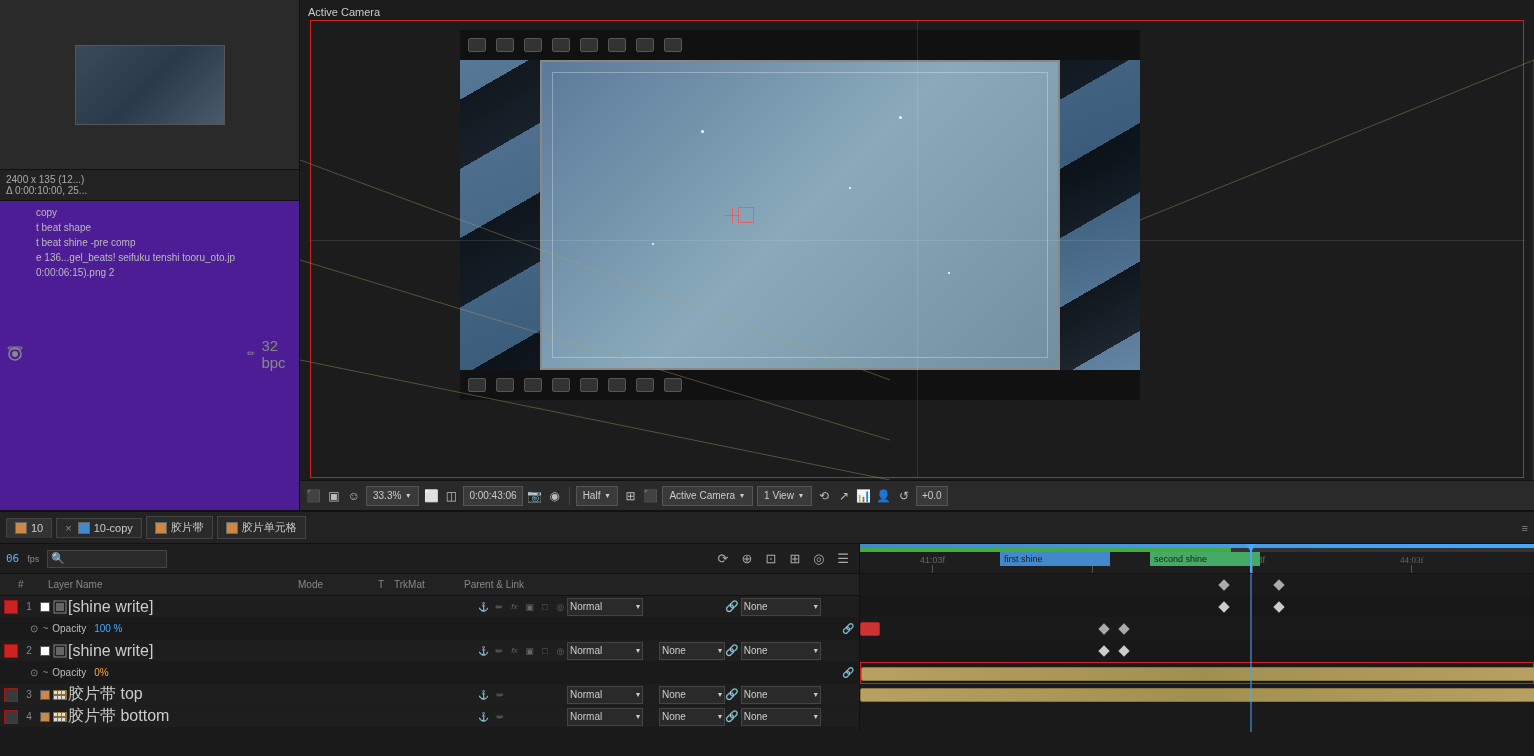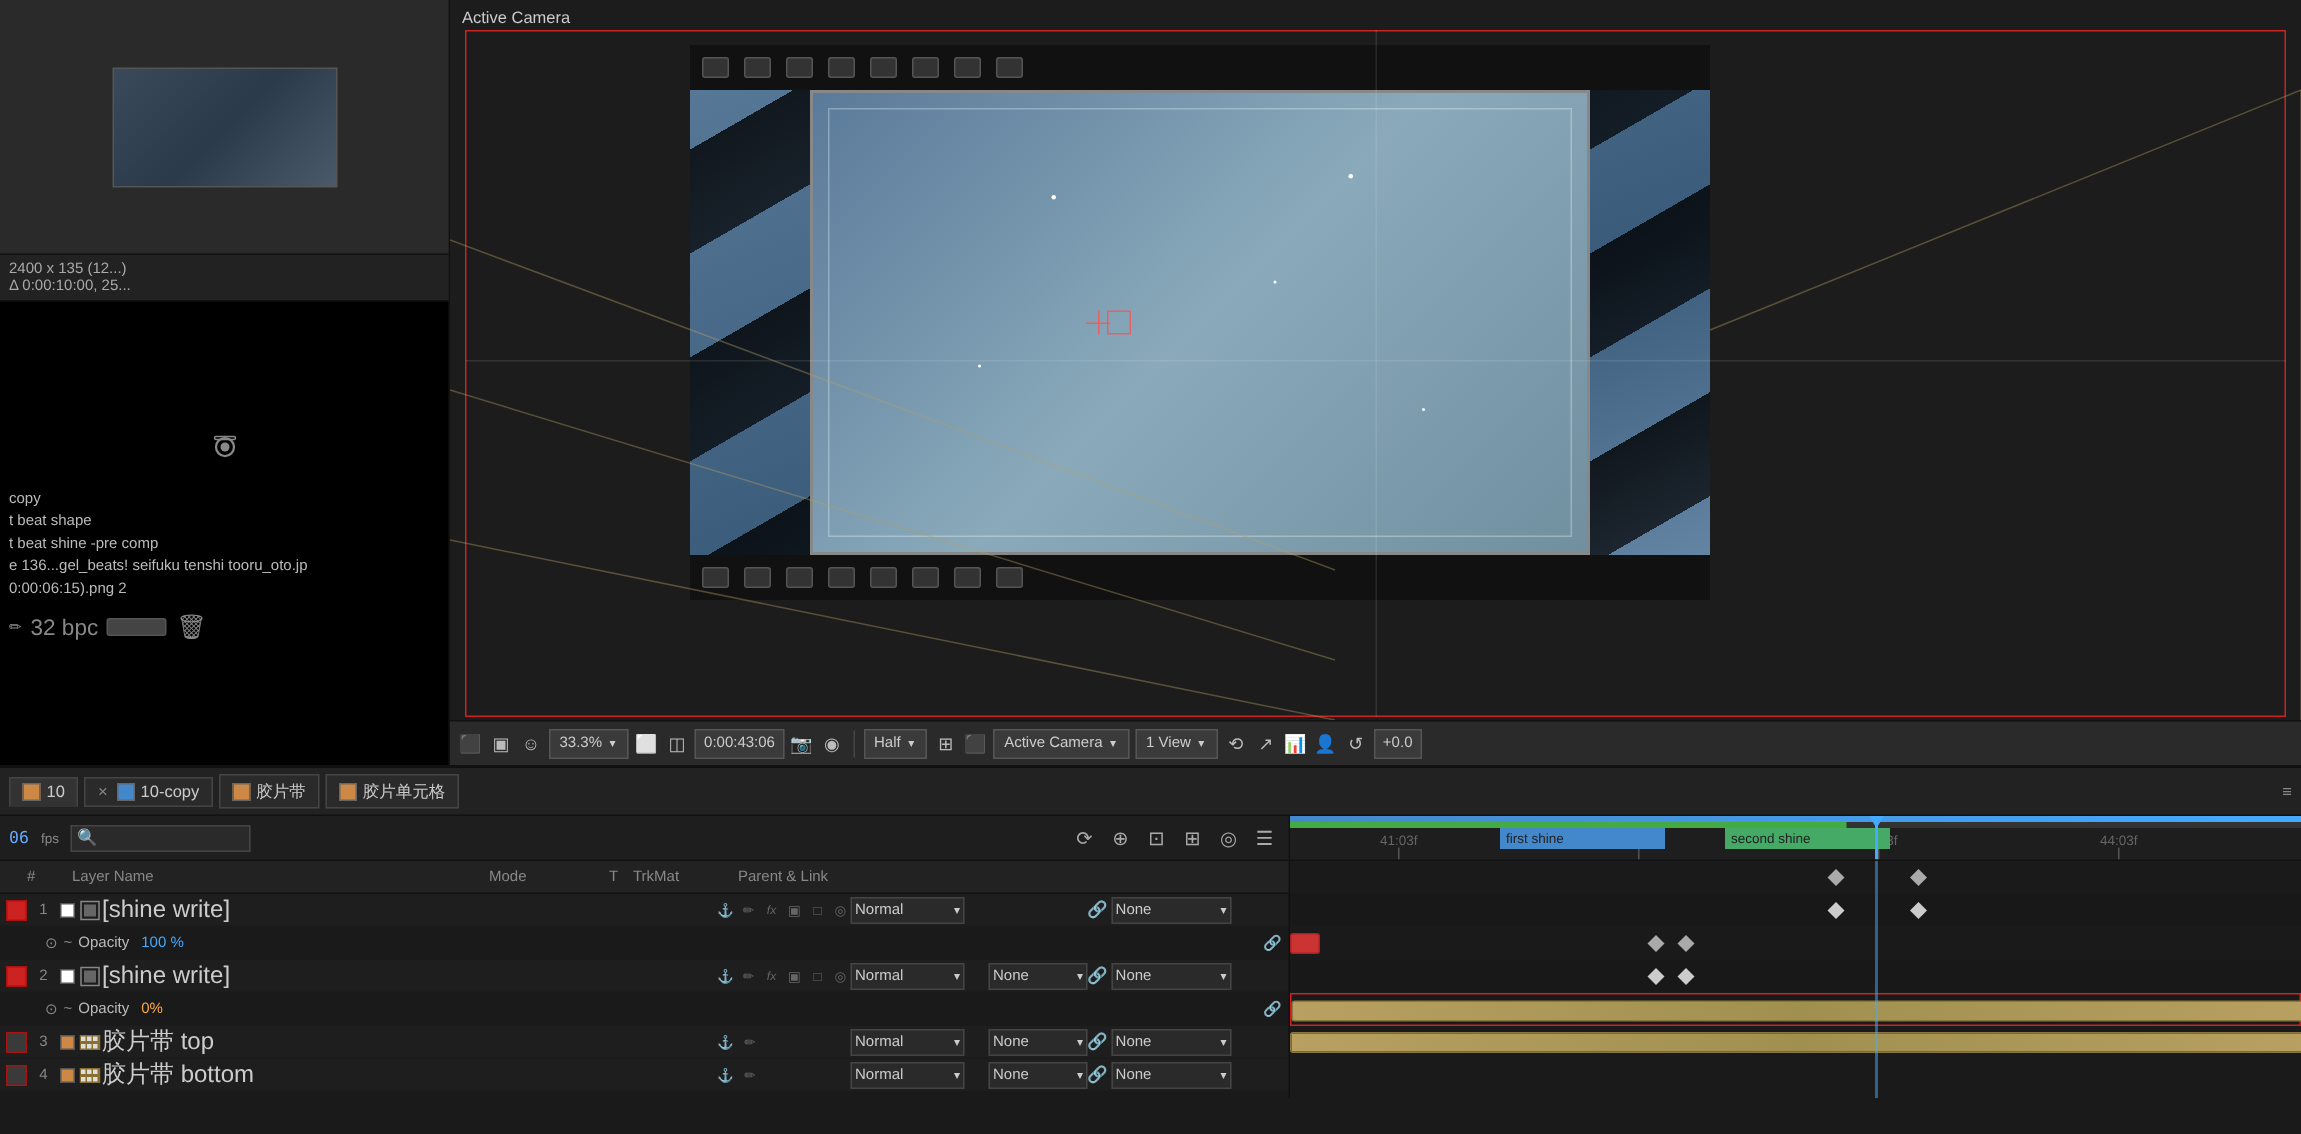--- a/index.html
+++ b/index.html
@@ -56,24 +56,23 @@
 
     .resolution-text {
       color: #aaa;
     }
     .delta-text {
       color: #aaa;
     }
 
     .left-middle {
       flex: 1;
-      background: #000000;
-      display: flex;
-      flex-direction: column;
-      justify-content: center;
+      background: #4c1d95;
+      display: flex;
+      justify-content: space-between;
       padding-bottom: 4px;
     }
 
     .left-projects {
       padding: 4px 6px;
       font-size: 10px;
     }
 
     .project-item {
       padding: 2px 0;
@@ -776,21 +775,21 @@
           <div class="ctrl-icon">☰</div>
         </div>
       </div>
 
       <div class="layer-header">
         <div style="width:14px;flex-shrink:0;"></div>
         <div style="width:18px;flex-shrink:0;">#</div>
         <div style="width:12px;flex-shrink:0;"></div>
         <div style="width:160px;flex-shrink:0;">Layer Name</div>
         <div style="width:90px;flex-shrink:0;"></div>
-        <div style="width:80px;flex-shrink:0;margin-left:28px;">Mode</div>
+        <div style="width:80px;flex-shrink:0;">Mode</div>
         <div style="width:16px;flex-shrink:0;">T</div>
         <div style="width:70px;flex-shrink:0;">TrkMat</div>
         <div style="width:130px;flex-shrink:0;">Parent &amp; Link</div>
       </div>
 
       <div class="layers-area">
 
         <div class="layer-row">
           <div class="vis-indicator"></div>
           <div class="layer-num">1</div>
@@ -948,21 +947,21 @@
           <div class="tick"></div>
         </div>
         <div class="ruler-mark" style="left:220px;">
           <span>42:03f</span>
           <div class="tick"></div>
         </div>
         <div class="ruler-mark" style="left:380px;">
           <span>43:03f</span>
           <div class="tick"></div>
         </div>
-        <div class="ruler-mark" style="left:540px;">
+        <div class="ruler-mark" style="left:540px;font-family:Liberation Serif, serif;">
           <span>44:03f</span>
           <div class="tick"></div>
         </div>
 
         <div class="playhead" style="left:390px;">
           <div class="playhead-triangle"></div>
         </div>
 
         <div class="label-bar" style="left:140px;width:110px;background:#4488cc;top:8px;">
           <span>first shine</span>

